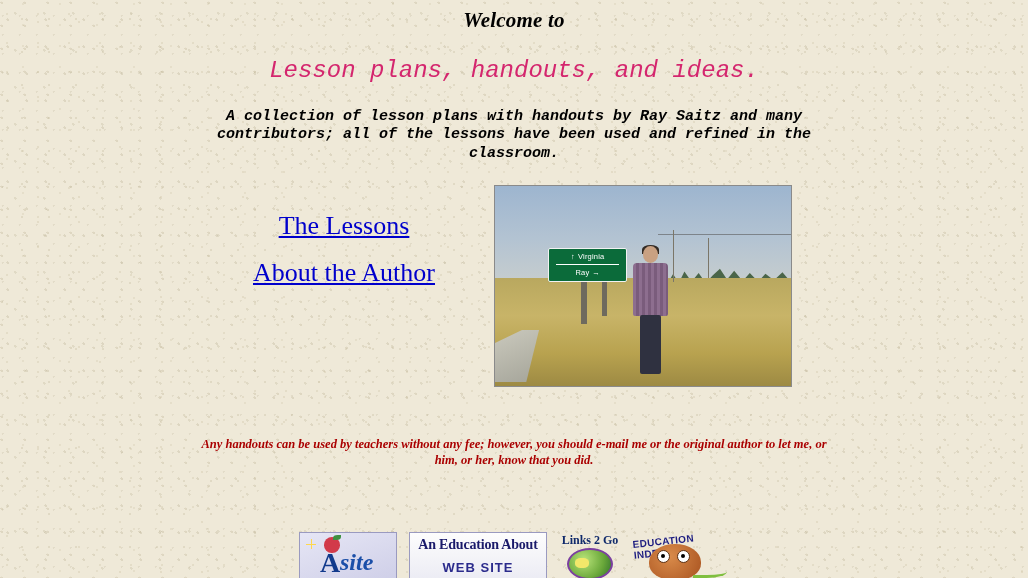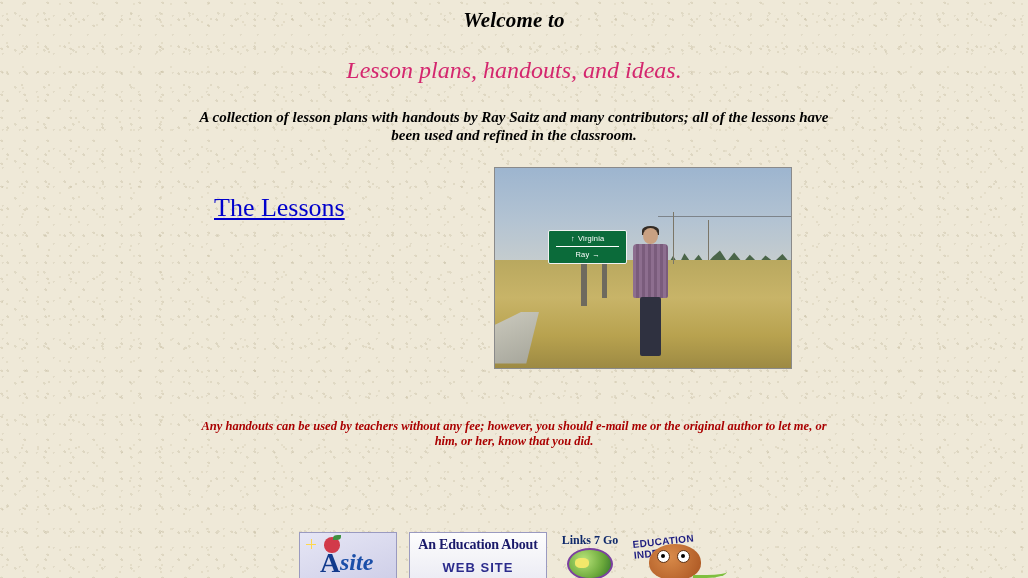--- a/index.html
+++ b/index.html
@@ -49,30 +49,30 @@
     font-style: italic;
     font-weight: bold;
     font-size: 50px;
     color: #cc0000;
     text-align: center;
     margin-top: 26px;
     letter-spacing: .5px;
   }
 
   .tagline {
-    font-family: Liberation Serif, serif;
+    font-family: Liberation Mono, monospace;
     font-style: italic;
     font-size: 24px;
     color: #d4266e;
     text-align: center;
     margin-top: 24px;
   }
 
   .blurb {
-    font-family: Liberation Serif, serif;
+    font-family: Liberation Mono, monospace;
     font-style: italic;
     font-weight: bold;
     font-size: 15px;
     color: #000000;
     text-align: center;
     margin-top: 24px;
     line-height: 1.22;
     width: 660px;
     margin-left: auto;
     margin-right: auto;
@@ -80,23 +80,24 @@
 
   
   .mid {
     position: relative;
     margin-top: 22px;
     height: 220px;
   }
 
   .links {
     position: absolute;
-    left: 214px;
+    left: 184px;
     top: 26px;
     width: 320px;
+    text-align: center;
   }
 
   .nav-link {
     display: block;
     font-family: "Liberation Serif", serif;
     font-size: 26px;
     color: #0000cc;
     text-decoration: underline;
     margin-bottom: 17px;
     cursor: pointer;
@@ -434,20 +435,21 @@
 
 
   <div class="tagline">Lesson plans, handouts, and ideas.</div>
 
   <div class="blurb">A collection of lesson plans with handouts by Ray Saitz and many contributors; all of the lessons have been used and refined in the classroom.</div>
 
   <div class="mid">
 
     <div class="links">
       <a class="nav-link" href="#">The Lessons</a>
+      <a class="nav-link" href="#">About the Author</a>
     </div>
 
     <div class="photo-frame">
       <div class="photo">
         <div class="sky"></div>
         <div class="treeline2"></div>
         <div class="treeline"></div>
         <div class="field"></div>
         <div class="road"></div>
         <div class="wire"></div>
@@ -488,21 +490,21 @@
       <span class="a-letter">A</span>
       <span class="site-word">site</span>
     </div>
 
     <div class="badge badge-2">
       <div class="line1">An Education About</div>
       <div class="line2">WEB SITE</div>
     </div>
 
     <div class="badge badge-3">
-      <div class="l2g-text">Links 7 Go</div>
+      <div class="l2g-text">Links 2 Go</div>
       <div class="globe"></div>
     </div>
 
     <div class="badge badge-4">
       <div class="edu-text">EDUCATION INDEX</div>
       <div class="head"></div>
       <div class="eye-l"></div>
       <div class="eye-r"></div>
       <div class="pupil-l"></div>
       <div class="pupil-r"></div>

